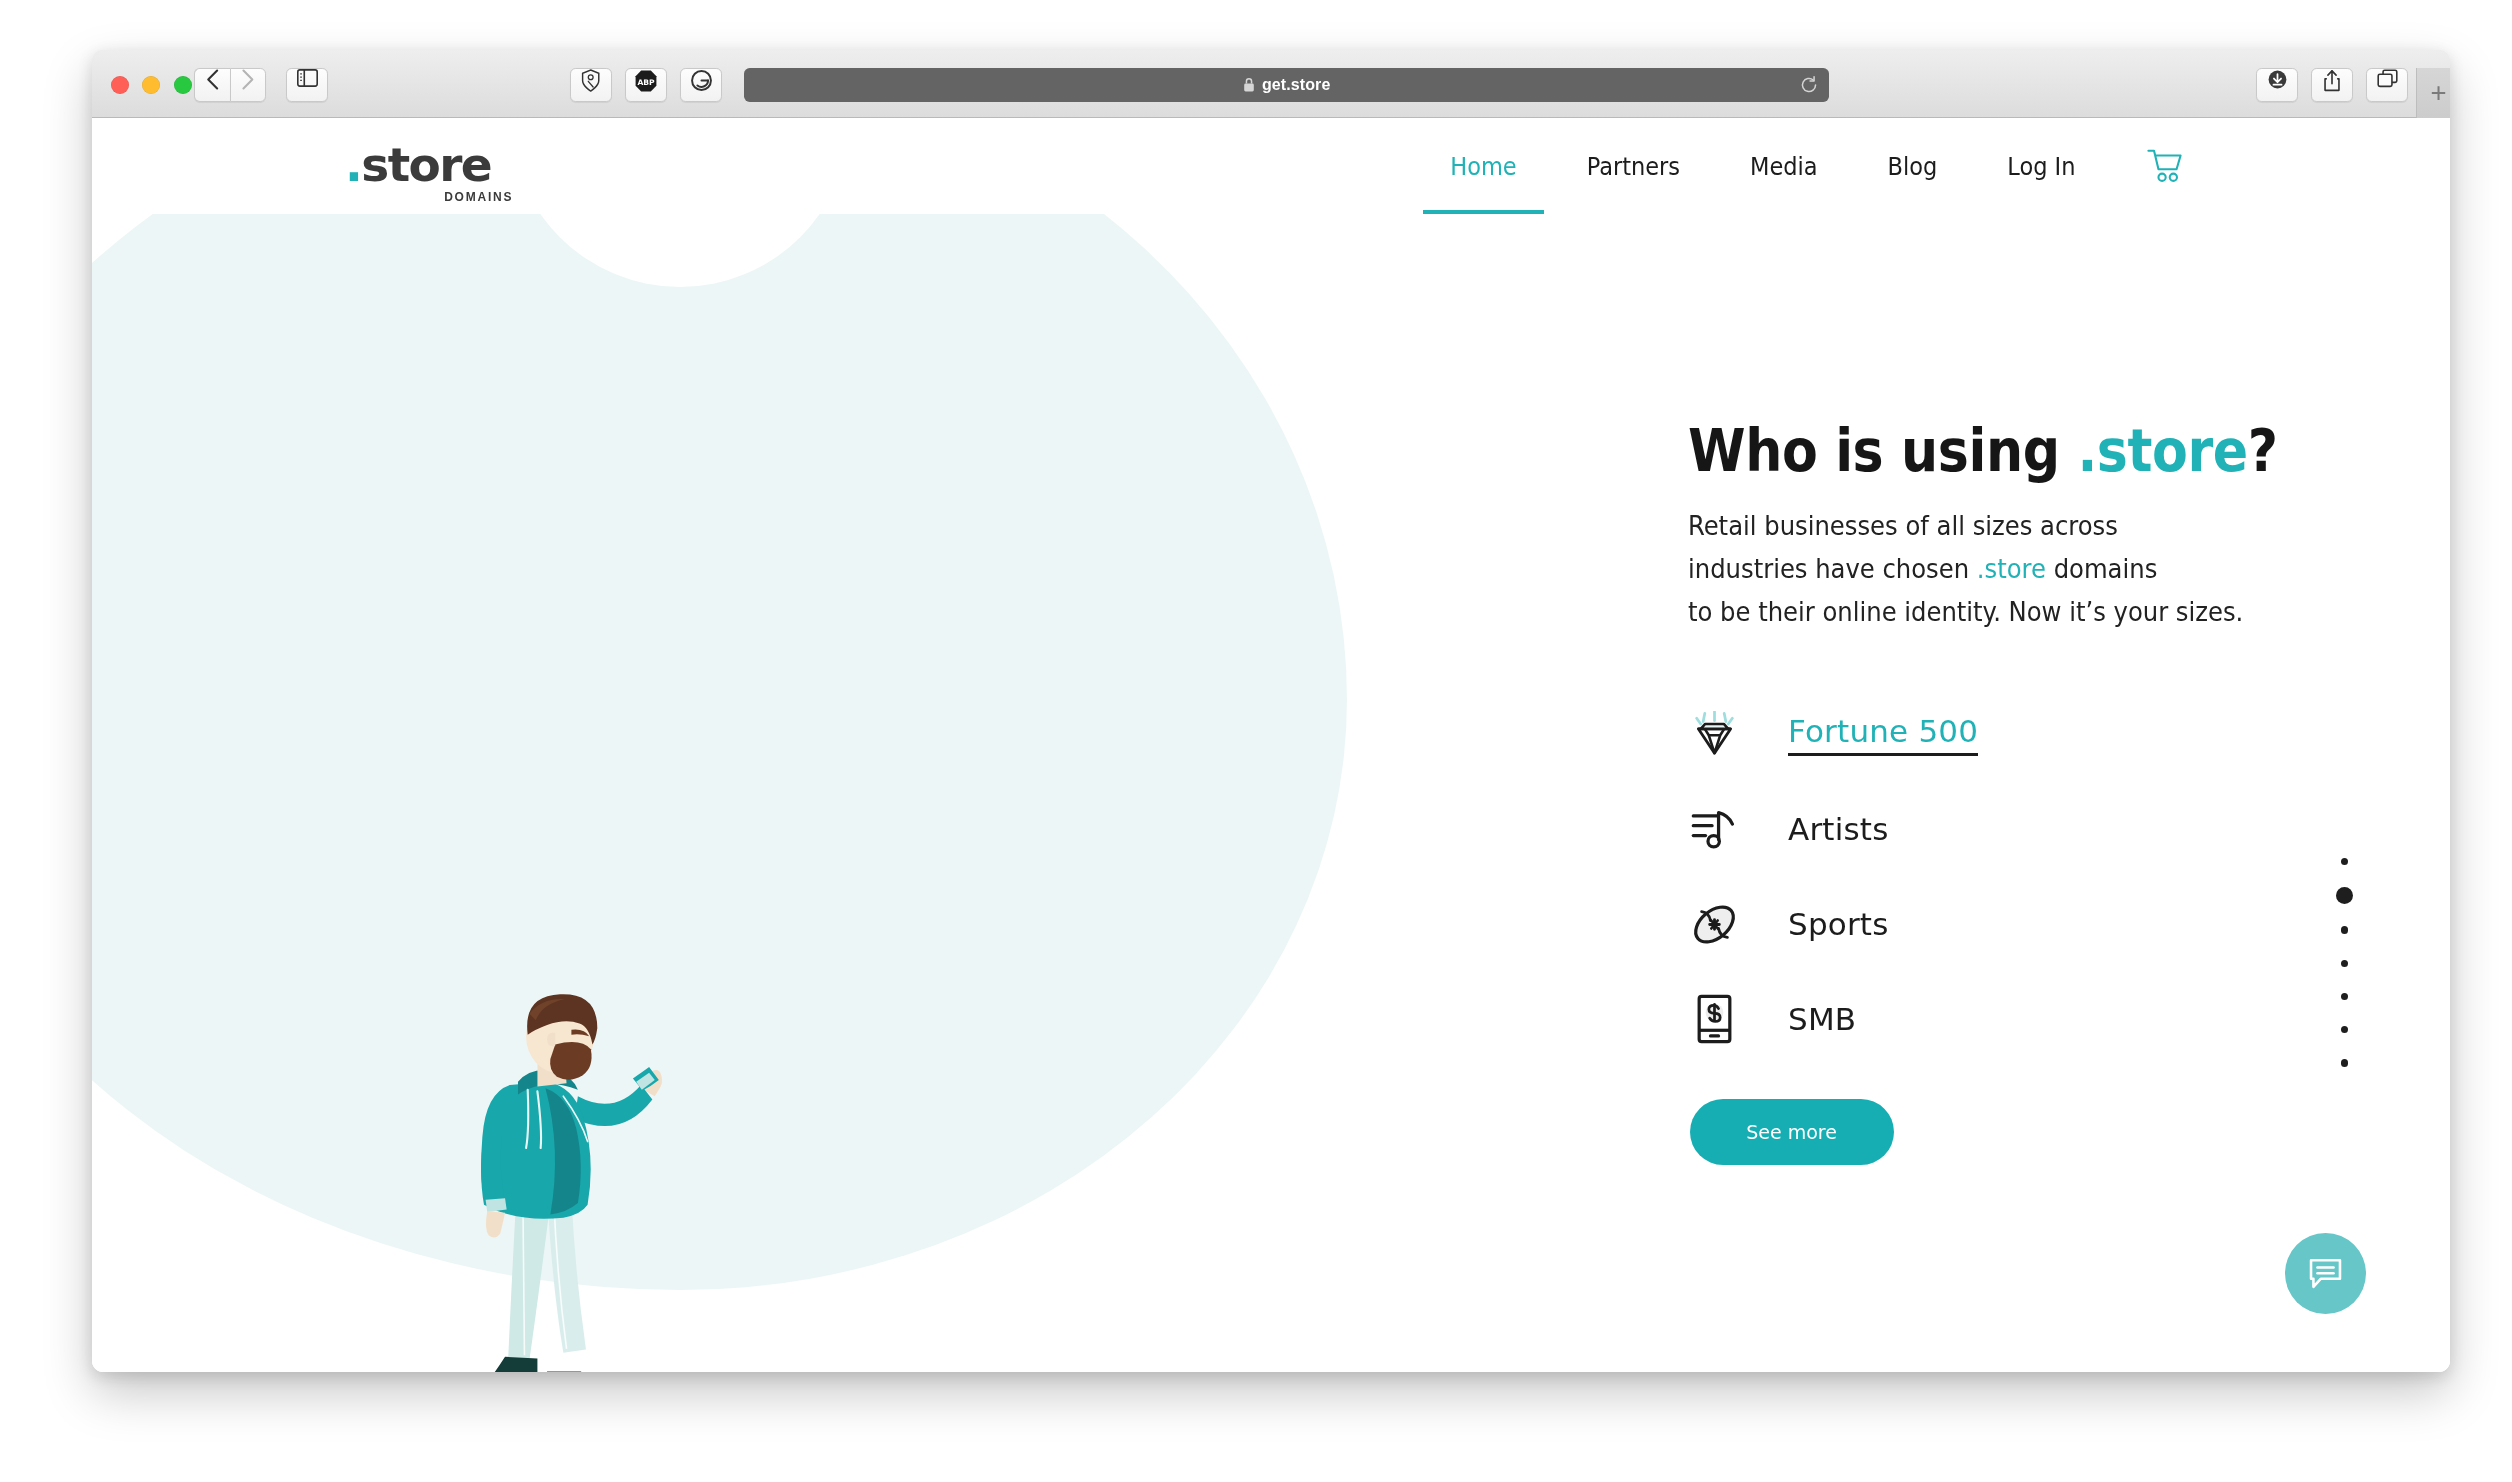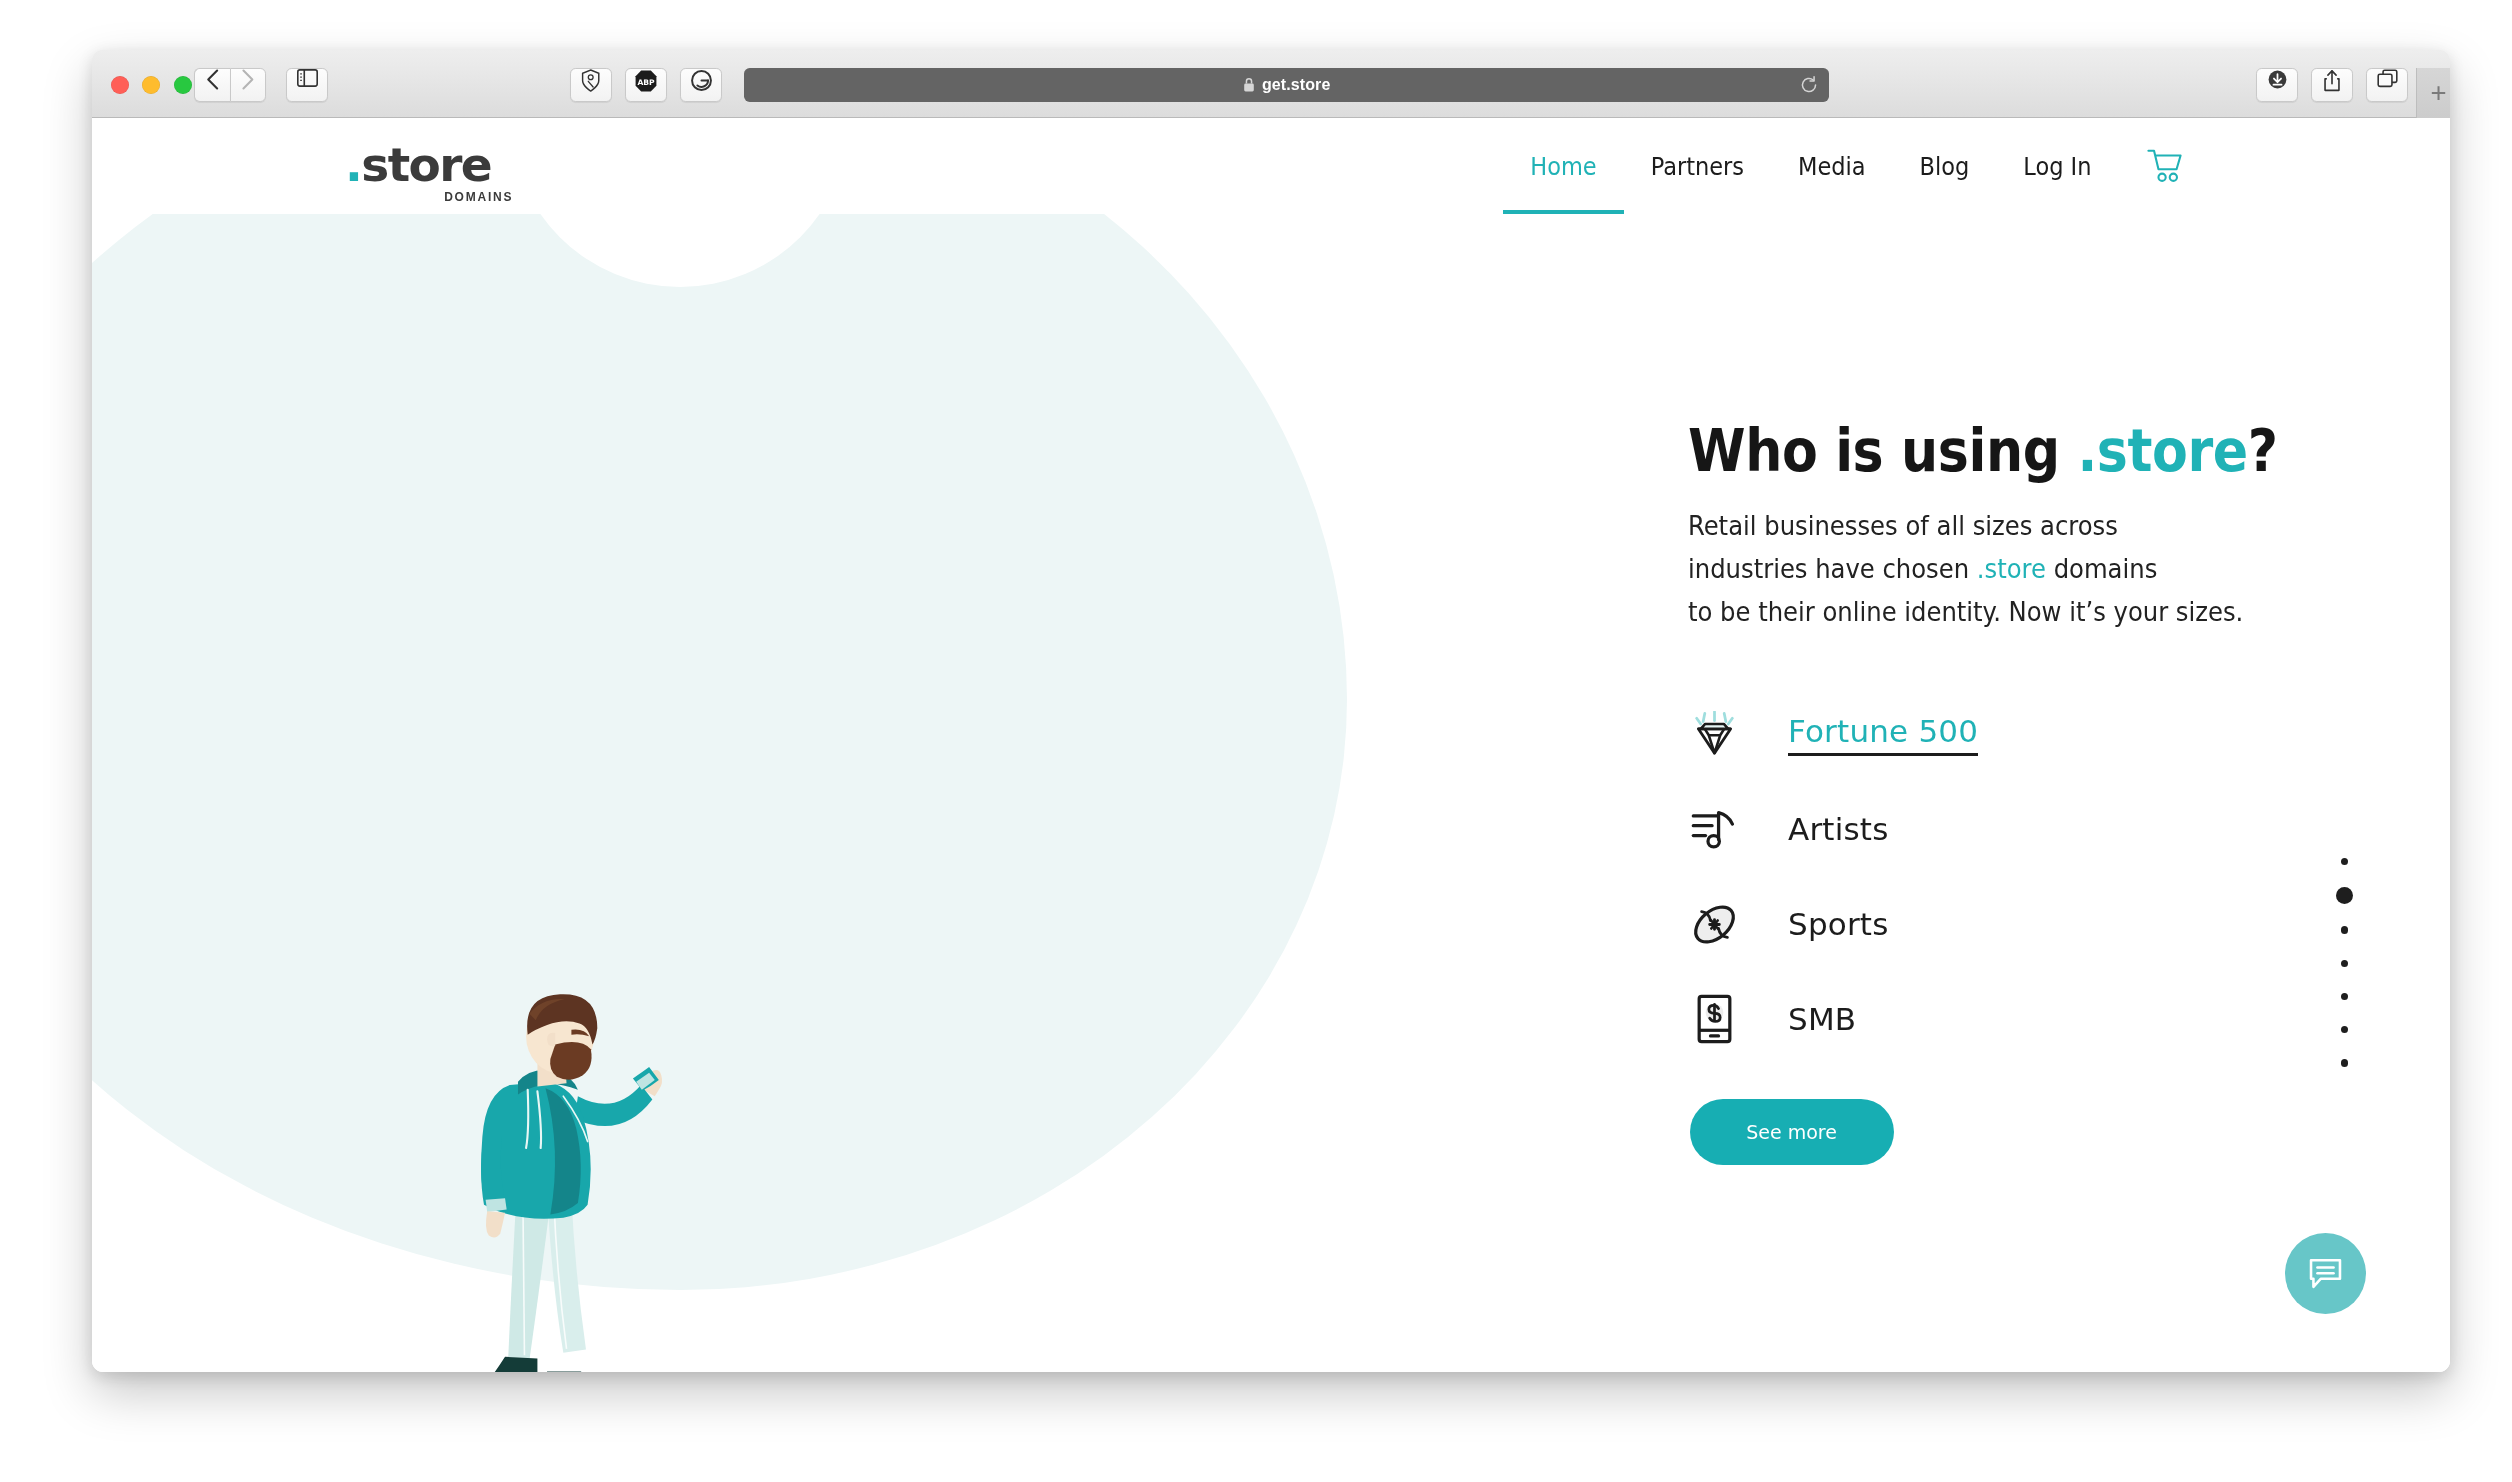--- a/index.html
+++ b/index.html
@@ -149,21 +149,21 @@
     padding-right: 1.6px;
   }
 
   #main-nav {
     position: absolute;
     right: 267px;
     top: 0;
     height: 96px;
     display: flex;
     align-items: center;
-    gap: 0;
+    gap: 16px;
   }
   .nav-item {
     position: relative;
     height: 96px;
     display: flex;
     align-items: center;
     padding: 0 27px;
     font-family: "DejaVu Sans Condensed", "Liberation Sans Narrow", "Liberation Sans", sans-serif;
     font-size: 25px;
     color: #1c1c1c;

